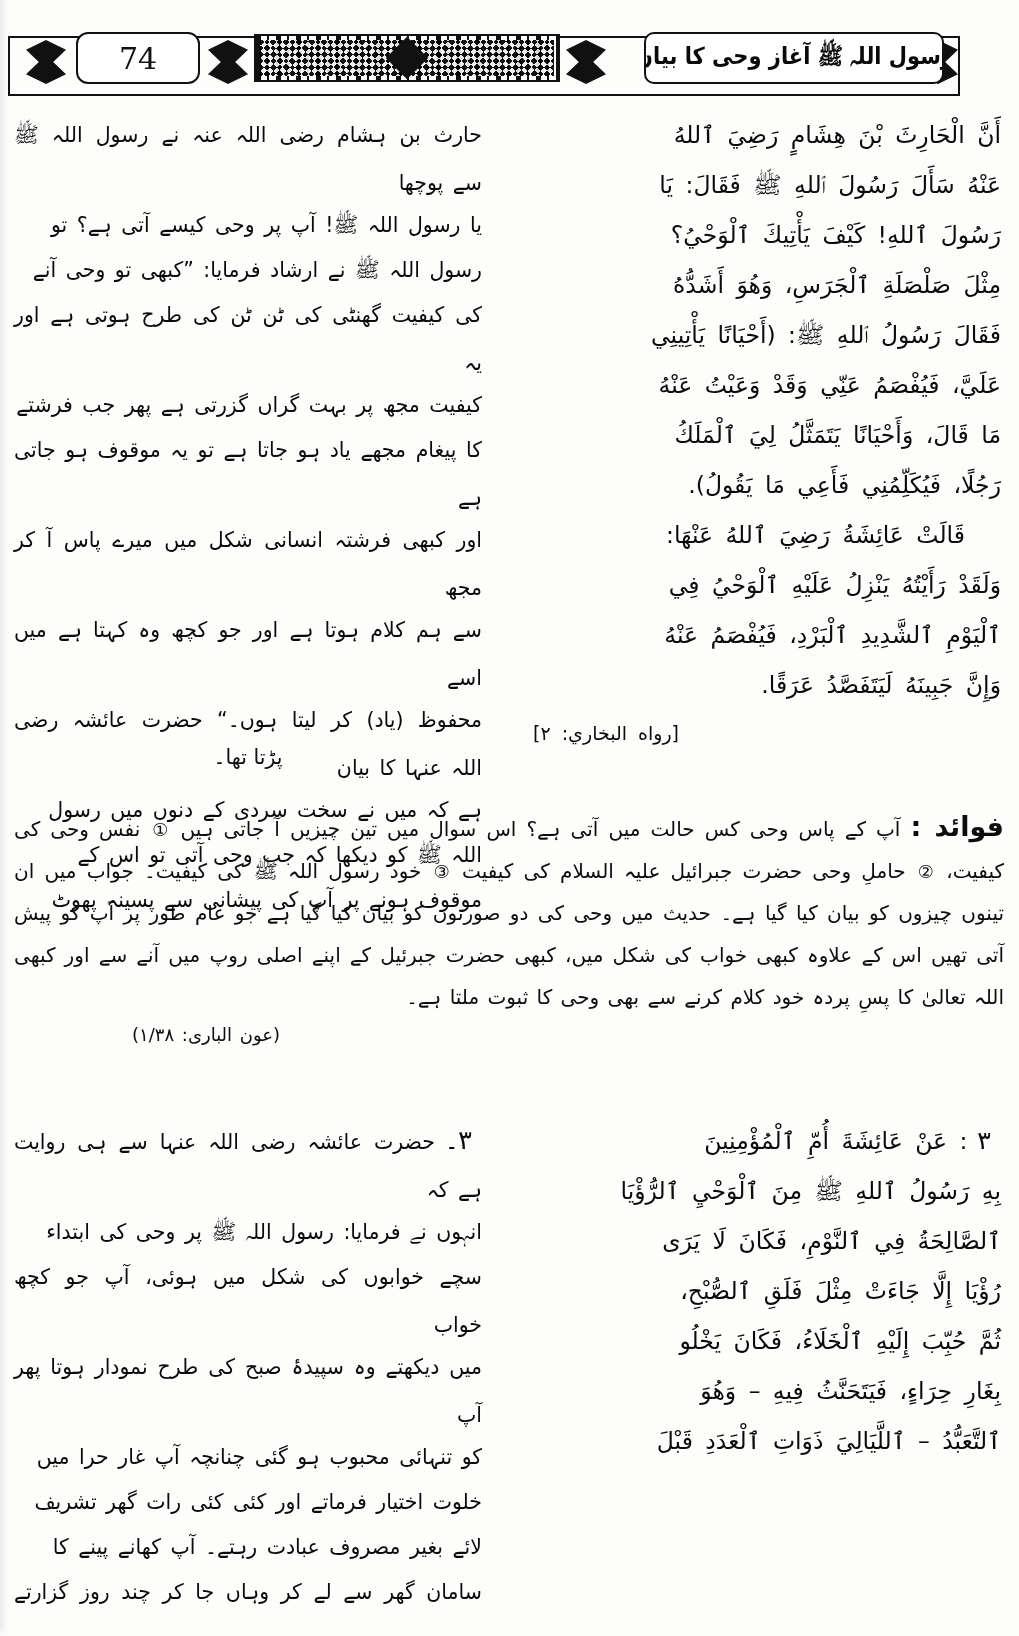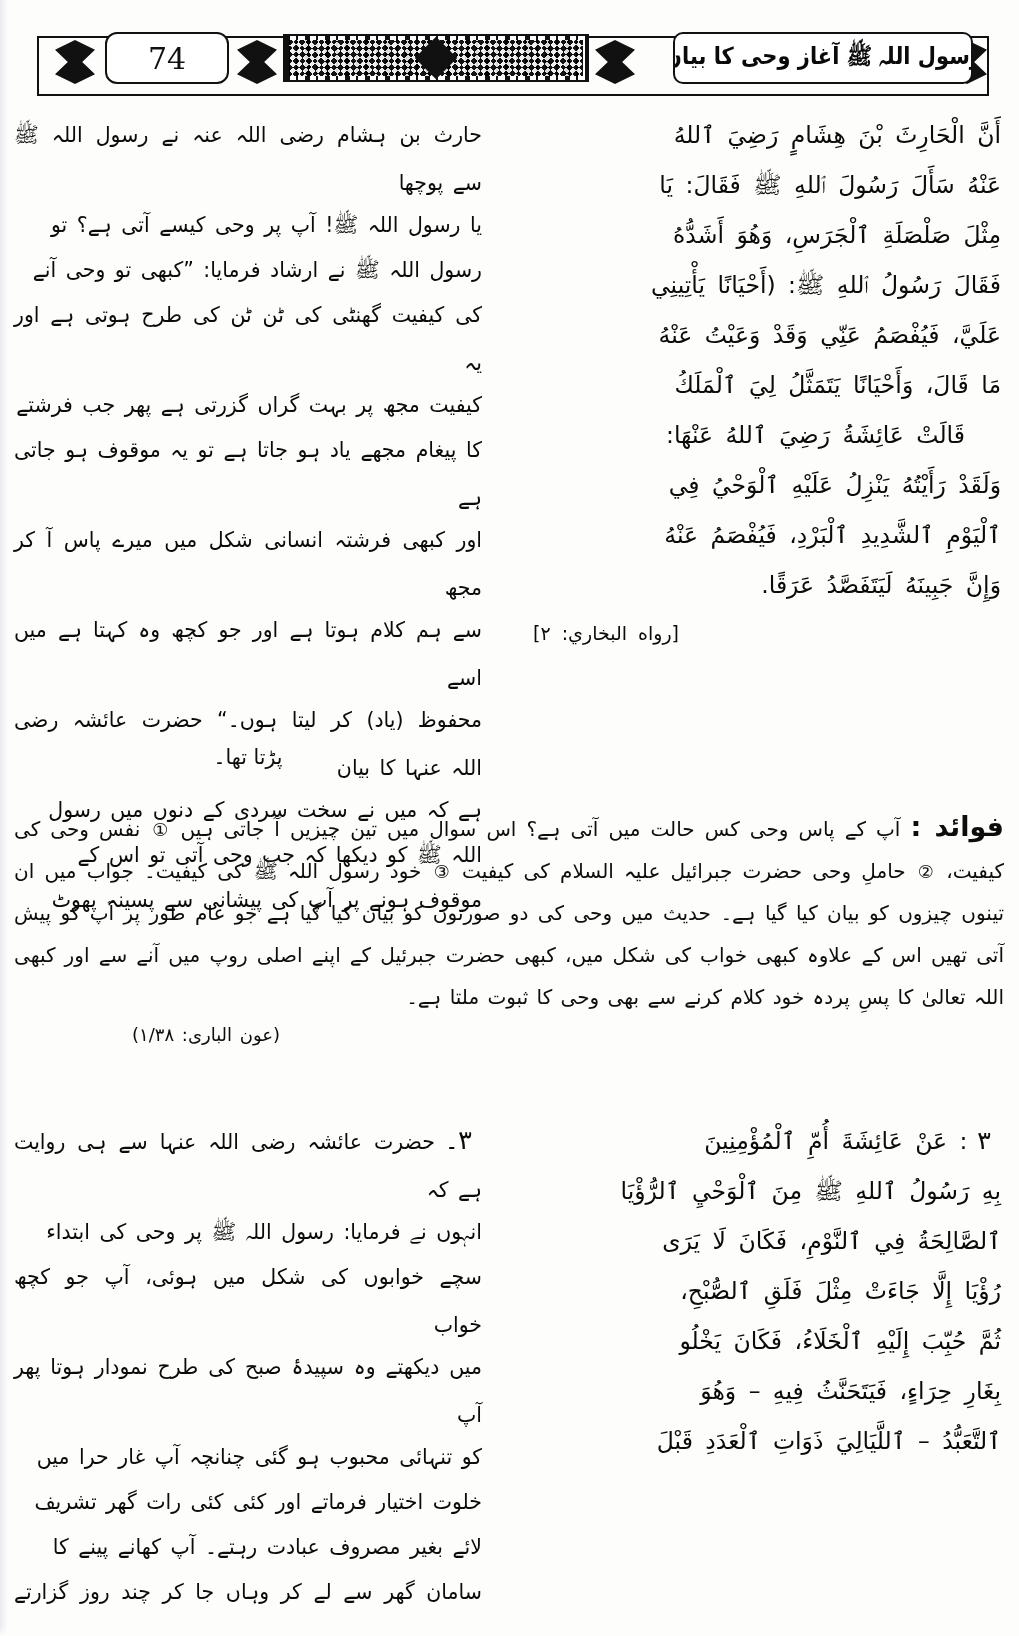--- a/index.html
+++ b/index.html
@@ -14,21 +14,21 @@
   }
   .page{
     position:absolute;inset:0;
     width:1019px;height:1636px;
     background:#fdfdfc;
   }
 
   
   .header-band{
     position:absolute;
-    top:36px;left:37px;
+    top:36px;left:8px;
     width:952px;height:60px;
     border:2px solid #111;
     box-sizing:border-box;
     display:flex;
     flex-direction:row-reverse;
     align-items:center;
   }
   .hdr-title-box{
     position:absolute;
     top:-6px;right:14px;
@@ -254,24 +254,26 @@
     <div class="hdr-ornament"></div>
 
     <div class="hdr-title-box">
       <span class="hdr-title-text">رسول اللہ ﷺ آغاز وحی کا بیان</span>
     </div>
   </div>
 
   <div class="col col-ar">
     <p class="ar-text">أَنَّ الْحَارِثَ بْنَ هِشَامٍ رَضِيَ ٱللهُ</p>
     <p class="ar-text">عَنْهُ سَأَلَ رَسُولَ ٱللهِ ﷺ فَقَالَ: يَا</p>
+    <p class="ar-text">رَسُولَ ٱللهِ! كَيْفَ يَأْتِيكَ ٱلْوَحْيُ؟</p>
     <p class="ar-text">مِثْلَ صَلْصَلَةِ ٱلْجَرَسِ، وَهُوَ أَشَدُّهُ</p>
     <p class="ar-text">فَقَالَ رَسُولُ ٱللهِ ﷺ: (أَحْيَانًا يَأْتِينِي</p>
     <p class="ar-text">عَلَيَّ، فَيُفْصَمُ عَنِّي وَقَدْ وَعَيْتُ عَنْهُ</p>
     <p class="ar-text">مَا قَالَ، وَأَحْيَانًا يَتَمَثَّلُ لِيَ ٱلْمَلَكُ</p>
+    <p class="ar-text">رَجُلًا، فَيُكَلِّمُنِي فَأَعِي مَا يَقُولُ).</p>
     <p class="ar-text ar-indent">قَالَتْ عَائِشَةُ رَضِيَ ٱللهُ عَنْهَا:</p>
     <p class="ar-text">وَلَقَدْ رَأَيْتُهُ يَنْزِلُ عَلَيْهِ ٱلْوَحْيُ فِي</p>
     <p class="ar-text">ٱلْيَوْمِ ٱلشَّدِيدِ ٱلْبَرْدِ، فَيُفْصَمُ عَنْهُ</p>
     <p class="ar-text">وَإِنَّ جَبِينَهُ لَيَتَفَصَّدُ عَرَقًا.</p>
     <p class="ar-text cite">[رواه البخاري: ٢]</p>
   </div>
 
   <div class="col col-ur">
     <p class="ur-text">حارث بن ہشام رضی اللہ عنہ نے رسول اللہ ﷺ سے پوچھا</p>
     <p class="ur-text">یا رسول اللہ ﷺ! آپ پر وحی کیسے آتی ہے؟ تو</p>

